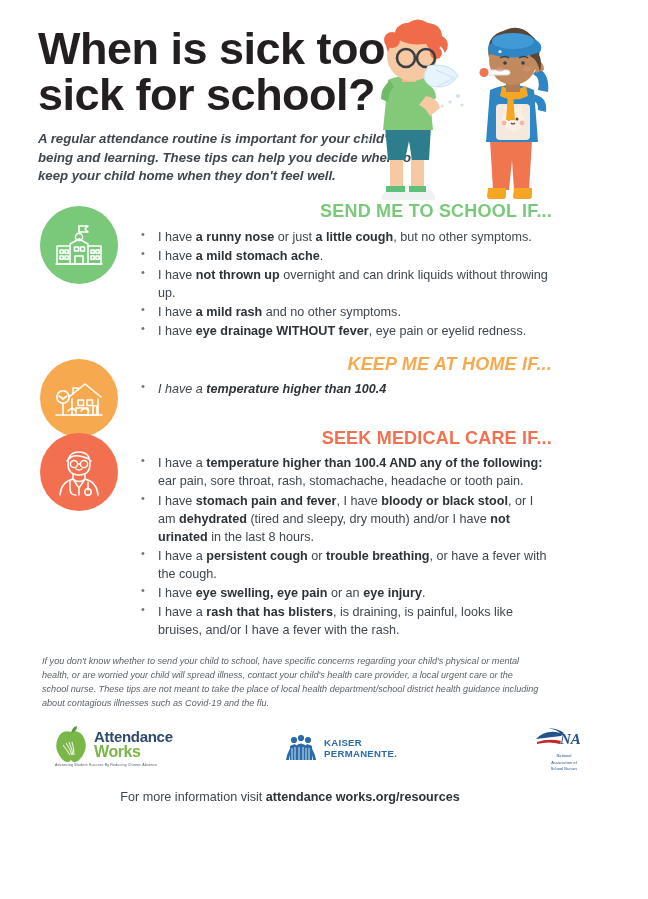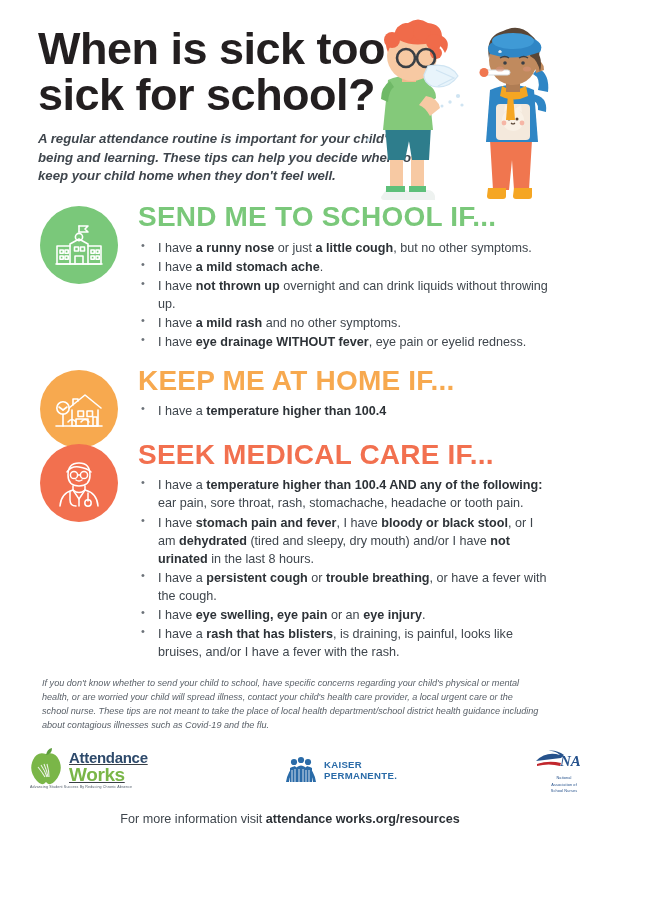--- a/index.html
+++ b/index.html
@@ -71,25 +71,26 @@
     top: 4px;
     width: 78px;
     height: 78px;
     border-radius: 50%;
     display: flex;
     align-items: center;
     justify-content: center;
   }
   .sec-icon svg { display: block; }
   .sec-heading {
-    font-size: 28px;
+    font-size: 18px;
     font-weight: bold;
     letter-spacing: 0.2px;
     margin: 0 0 6px 0;
     line-height: 1.1;
+    text-align: right;
   }
   ul.bullets {
     list-style: none;
     margin: 0;
     padding: 0;
   }
   ul.bullets li {
     position: relative;
     padding-left: 20px;
     font-size: 12.6px;
@@ -101,21 +102,21 @@
     content: "\2022";
     position: absolute;
     left: 3px;
     top: -1px;
     color: #6b7178;
     font-size: 11px;
   }
   ul.bullets li b { font-weight: bold; color: #2d3237; }
 
   .sec-send   { margin-top: 2px; }
-  .sec-home   { margin-top: 14px; }
+  .sec-home   { margin-top: 14px; font-style: italic; }
   .sec-seek   { margin-top: 14px; }
 
   
   .disclaimer {
     margin: 14px 40px 0 42px;
     font-size: 9.1px;
     font-style: italic;
     line-height: 1.55;
     color: #5b626a;
   }
@@ -124,31 +125,31 @@
   .logos {
     position: relative;
     height: 62px;
     margin: 12px 0 0 0;
   }
   .logo {
     position: absolute;
     display: flex;
     align-items: center;
   }
-  .logo-aw { left: 28px; top: 4px; text-decoration: underline; }
+  .logo-aw { left: 53px; top: 4px; }
   .logo-kp { left: 284px; top: 12px; }
   .logo-nasn { left: 534px; top: 6px; }
 
   .aw-text { margin-left: 5px; }
   .aw-word1 {
     font-size: 15px; font-weight: bold; color: #2e4a6b;
     line-height: 1; letter-spacing: -0.3px;
   }
   .aw-word2 {
-    font-size: 19px; font-weight: bold; color: #7ab648;
+    font-size: 16px; font-weight: bold; color: #7ab648;
     line-height: 1.05; letter-spacing: -0.4px;
   }
   .aw-tag {
     position: absolute;
     left: 2px; top: 37px;
     font-size: 3.6px;
     color: #4f5b69;
     letter-spacing: 0.15px;
     white-space: nowrap;
   }

